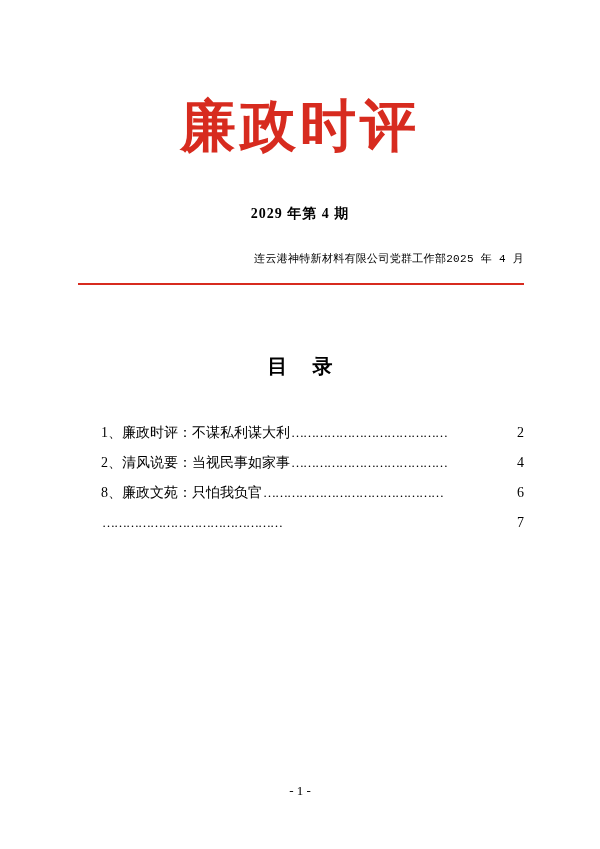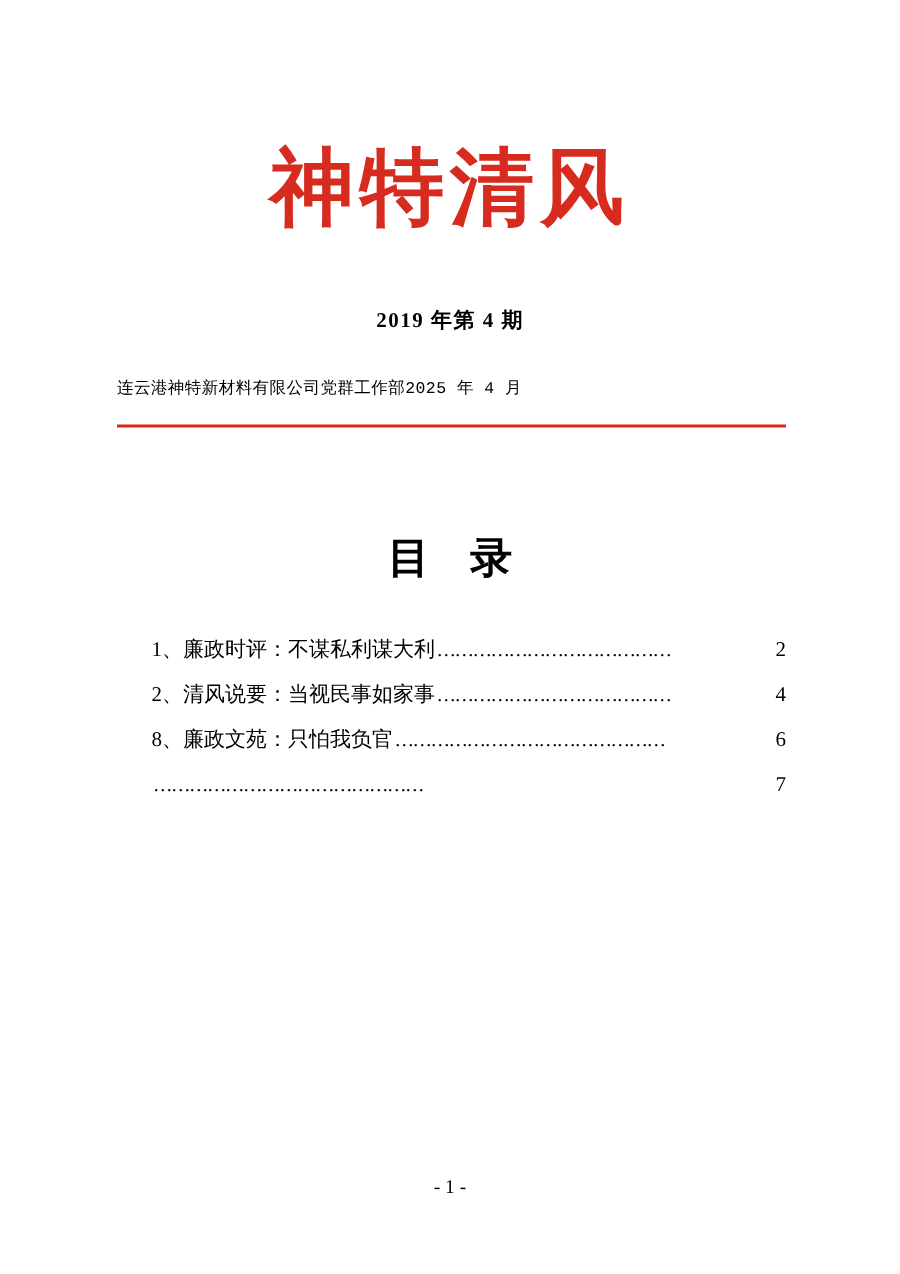--- a/index.html
+++ b/index.html
@@ -44,21 +44,21 @@
     font-size: 14px;
     font-weight: bold;
     letter-spacing: 1px;
   }
   .imprint-row {
     position: absolute;
     left: 78px;
     top: 251px;
     width: 446px;
     display: flex;
-    justify-content: flex-start;
+    justify-content: flex-end;
     align-items: baseline;
     font-size: 11px;
     letter-spacing: 0.3px;
   }
   .imprint-left {
     white-space: nowrap;
   }
   .imprint-right {
     white-space: nowrap;
     font-family: Liberation Mono, monospace;
@@ -70,21 +70,21 @@
     width: 446px;
     height: 2px;
     background: #d72b1f;
   }
   .toc-heading {
     position: absolute;
     left: 0;
     top: 353px;
     width: 600px;
     text-align: center;
-    font-size: 28px;
+    font-size: 20px;
     font-weight: bold;
     letter-spacing: 10px;
     text-indent: 10px;
   }
   .toc-list {
     position: absolute;
     left: 78px;
     top: 418px;
     width: 446px;
   }
@@ -121,23 +121,23 @@
     width: 600px;
     text-align: center;
     font-size: 13px;
   }
 </style>
 </head>
 <body>
 
 <div class="page">
 
-  <div class="masthead-title">神特清风</div>
+  <div class="masthead-title">廉政时评</div>
 
-  <div class="issue-line">2019 年第 4 期</div>
+  <div class="issue-line">2029 年第 4 期</div>
 
   <div class="imprint-row">
     <span class="imprint-left">连云港神特新材料有限公司党群工作部</span>
     <span class="imprint-right">2025 年 4 月</span>
   </div>
 
   <div class="rule"></div>
 
   <div class="toc-heading">目 录</div>
 

